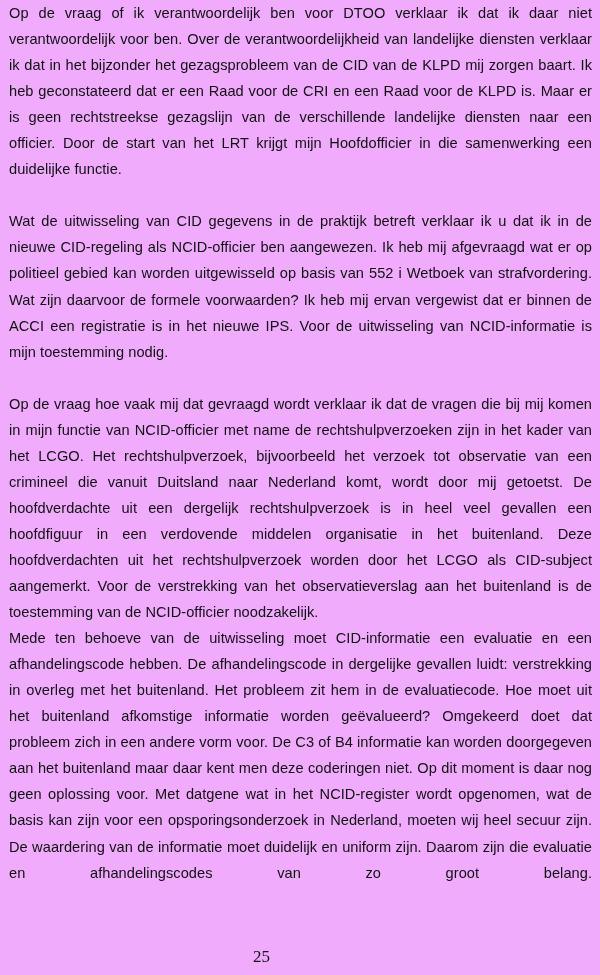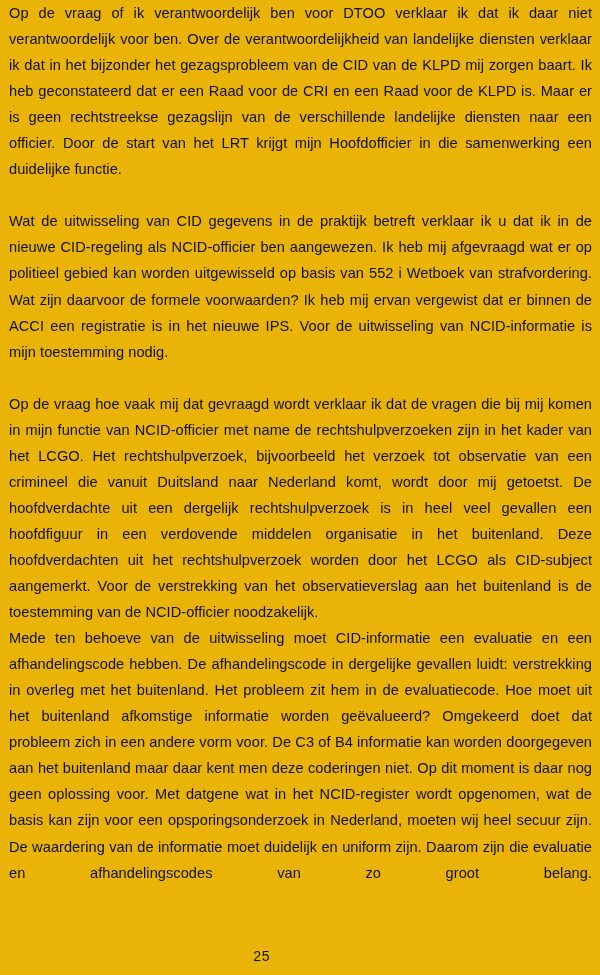--- a/index.html
+++ b/index.html
@@ -11,21 +11,21 @@
     width: 600px;
     height: 975px;
     font-family: "Liberation Sans", sans-serif;
     color: #000000;
     -webkit-font-smoothing: antialiased;
   }
   .page {
     position: relative;
     width: 600px;
     height: 975px;
-    background: #eab308;
+    background: #f0abfc;
     overflow: hidden;
     box-sizing: border-box;
   }
   .text-body {
     position: absolute;
     left: 9px;
     top: 0px;
     width: 583px;
   }
   .para {
@@ -48,24 +48,24 @@
   }
   .gap-line {
     height: 26.05px;
   }
   .page-number {
     position: absolute;
     left: 0;
     top: 947px;
     width: 523px;
     text-align: center;
-    font-size: 14px;
+    font-size: 17px;
     line-height: 20px;
     color: #111111;
-    font-family: Liberation Mono, monospace;
+    font-family: Liberation Serif, serif;
   }
 </style>
 </head>
 <body>
 
 <div class="page">
 
   <div class="text-body">
 
     <p class="para j-last-left">Op de vraag of ik verantwoordelijk ben voor DTOO verklaar ik dat ik daar niet verantwoordelijk voor ben. Over de verantwoordelijkheid van landelijke diensten verklaar ik dat in het bijzonder het gezagsprobleem van de CID van de KLPD mij zorgen baart. Ik heb geconstateerd dat er een Raad voor de CRI en een Raad voor de KLPD is. Maar er is geen rechtstreekse gezagslijn van de verschillende landelijke diensten naar een officier. Door de start van het LRT krijgt mijn Hoofdofficier in die samenwerking een duidelijke functie.</p>

